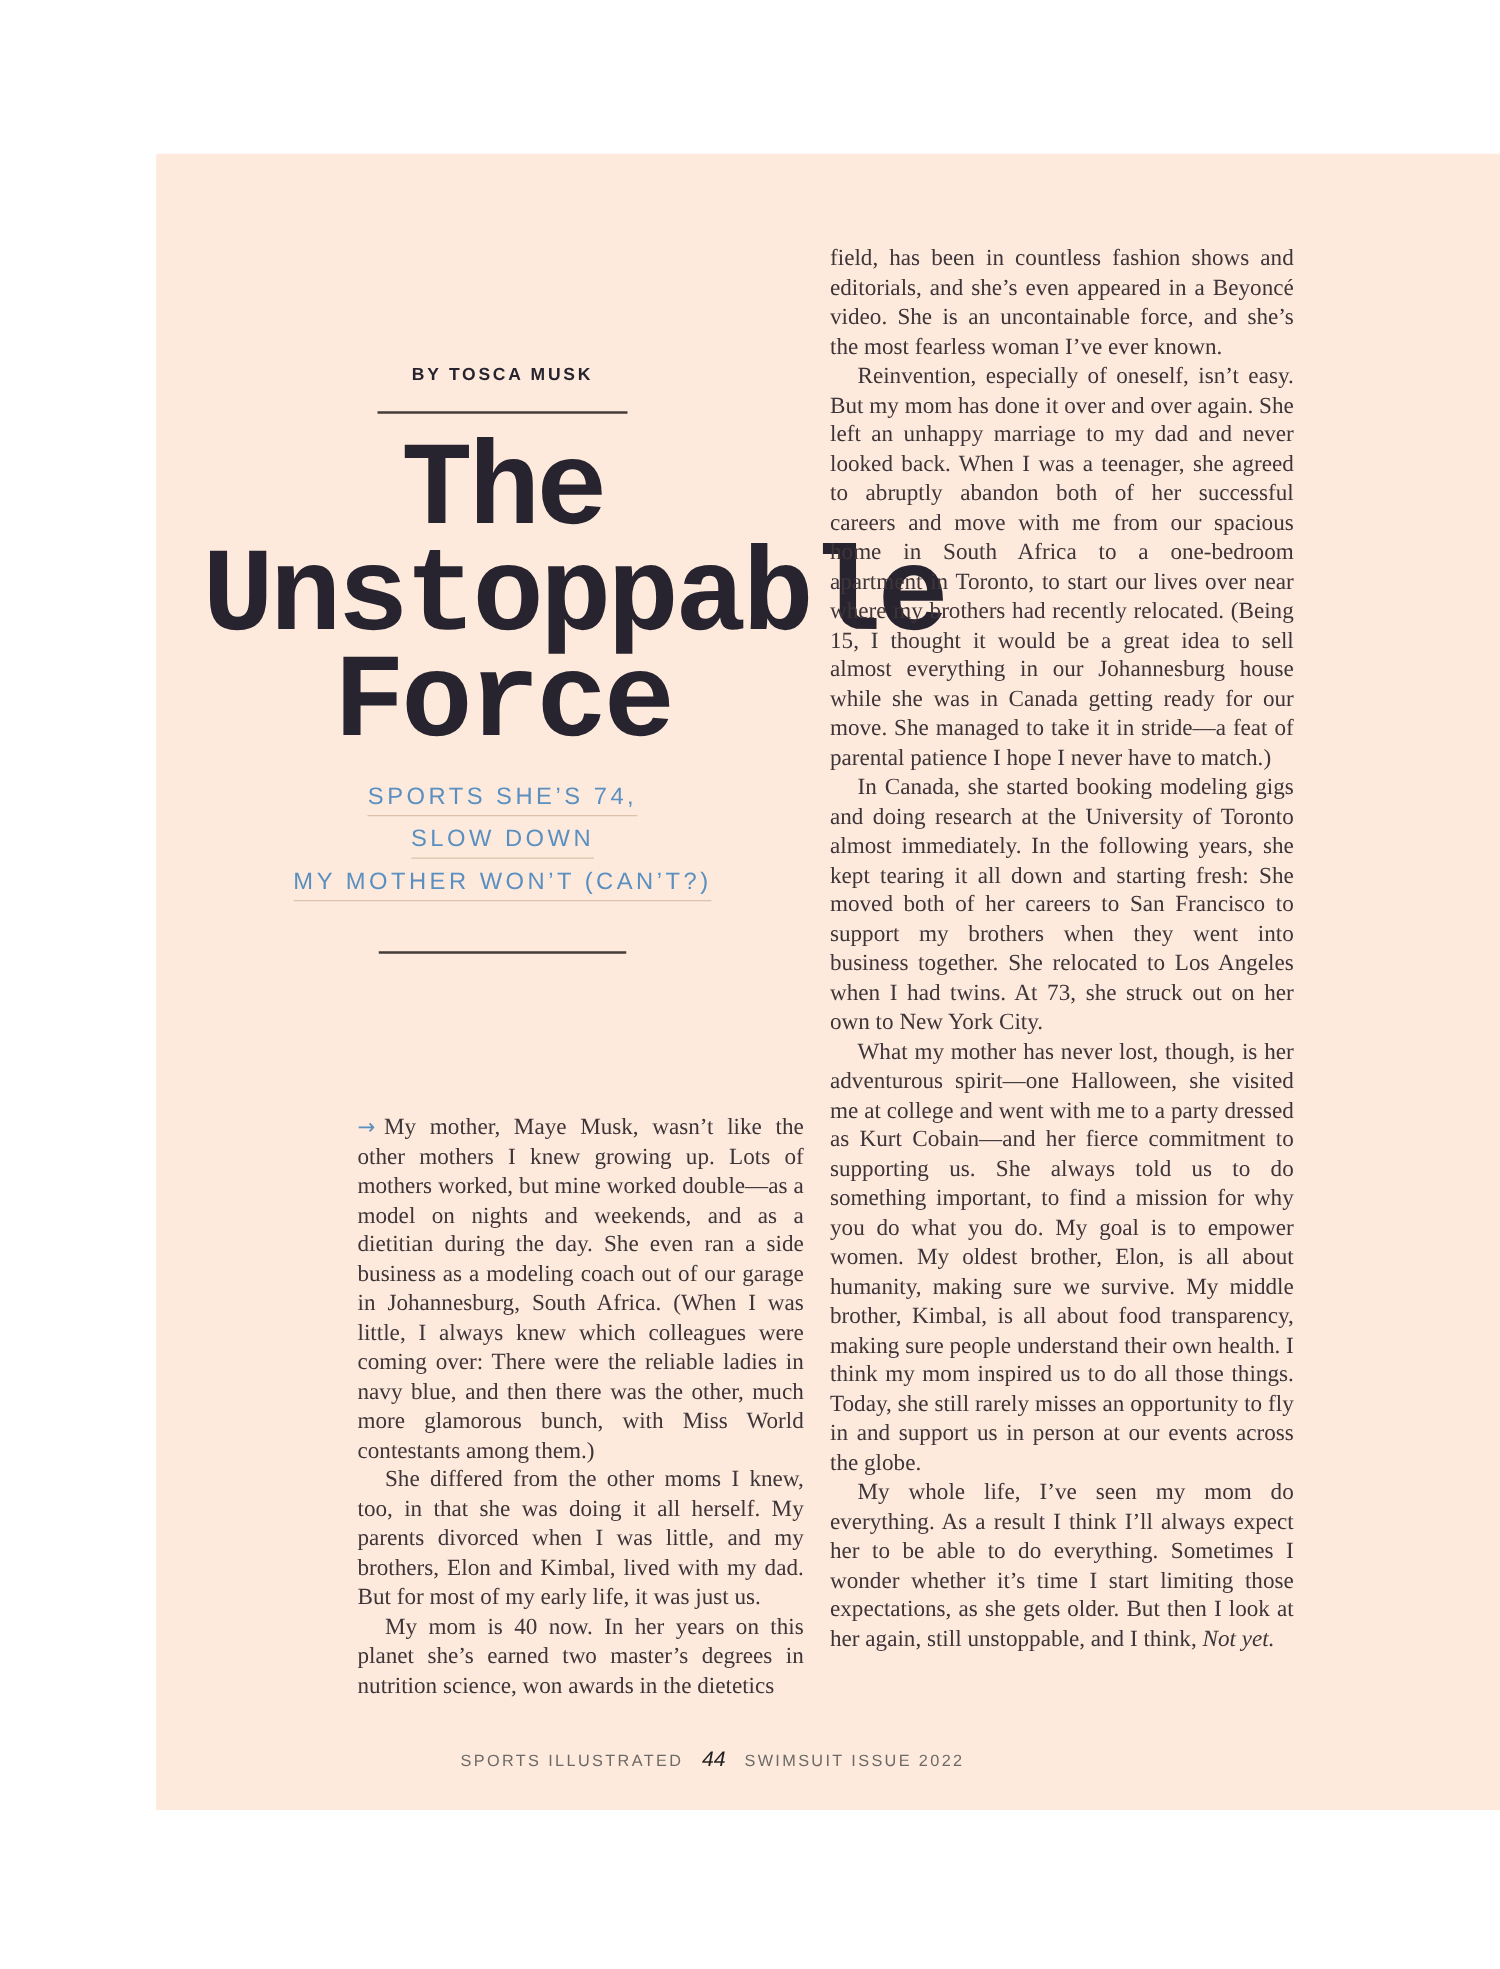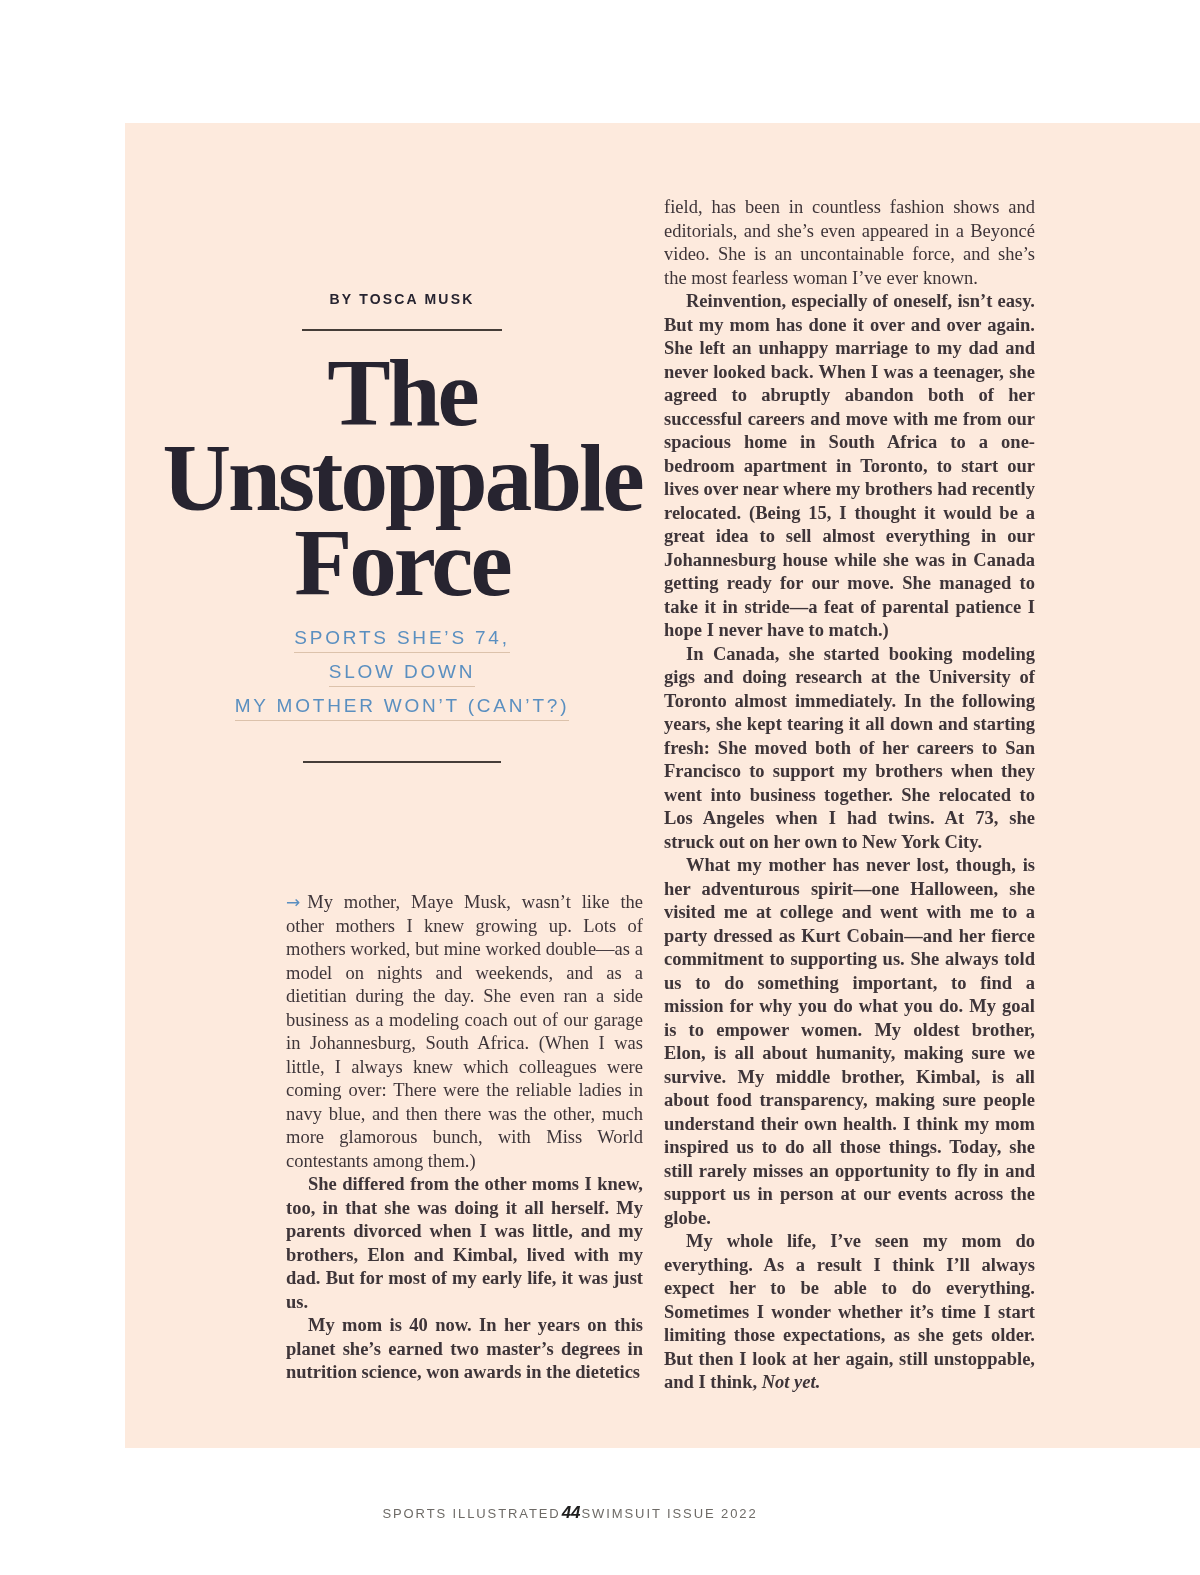--- a/index.html
+++ b/index.html
@@ -42,21 +42,21 @@
     background: var(--rule-dark, #453d38);
     margin-left: auto;
     margin-right: auto;
   }
   .byline-rule {
     width: 200px;
     margin-top: 21px;
   }
   .title {
     margin: 20px 0 0 0;
-    font-family: Liberation Serif, serif;
+    font-family: Liberation Mono, monospace;
     font-weight: 700;
     font-size: 95px;
     line-height: 85px;
     letter-spacing: -3px;
     color: var(--title-ink, #272430);
   }
   .title-line { display: block; }
   .deck {
     margin-top: 22px;
     font-size: 19px;
@@ -91,46 +91,46 @@
     left: 286px;
     top: 891px;
     width: 357px;
   }
   .col-right {
     left: 664px;
     top: 196px;
     width: 371px;
   }
   .col p { margin: 0; }
-  .col p.indent { text-indent: 22px; font-weight: bold; }
+  .col p.indent { text-indent: 22px; }
   .arrow {
     color: var(--accent-blue, #5a8fc0);
     font-family: "DejaVu Sans", sans-serif;
     font-size: 17px;
     padding-right: 7px;
   }
   .ital { font-style: italic; }
   .footer {
     position: absolute;
     left: 0;
-    top: 1503px;
+    top: 1398px;
     width: 1140px;
     display: flex;
     justify-content: center;
     align-items: center;
-    gap: 1px;
+    gap: 15px;
   }
   .f-mag, .f-issue {
     font-size: 13px;
     letter-spacing: 1.9px;
     color: var(--footer-gray, #6d6a66);
   }
   .f-num {
     font-size: 17px;
-    font-weight: 700;
+    font-weight: 400;
     font-style: italic;
     color: var(--footer-number-ink, #1f1e1e);
   }
 </style>
 </head>
 <body>
 
 <div class="page">
   <div class="panel"></div>
 

